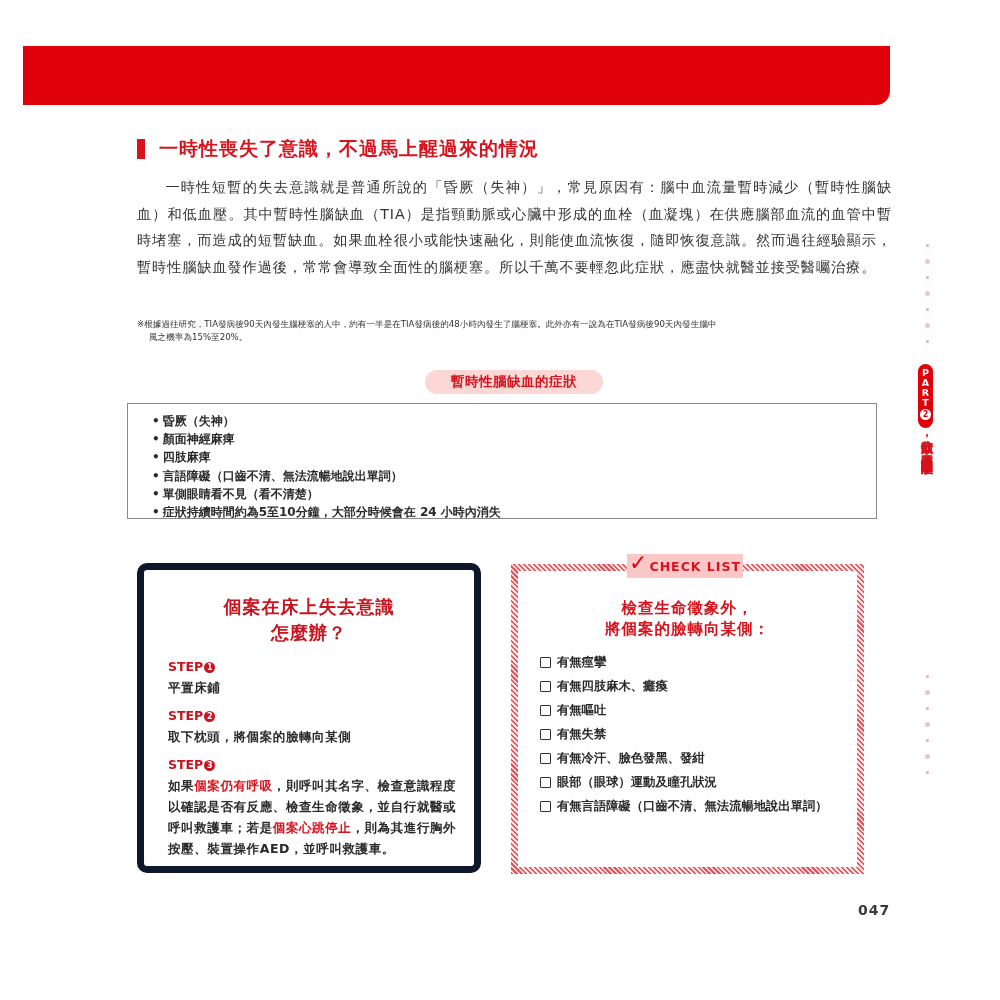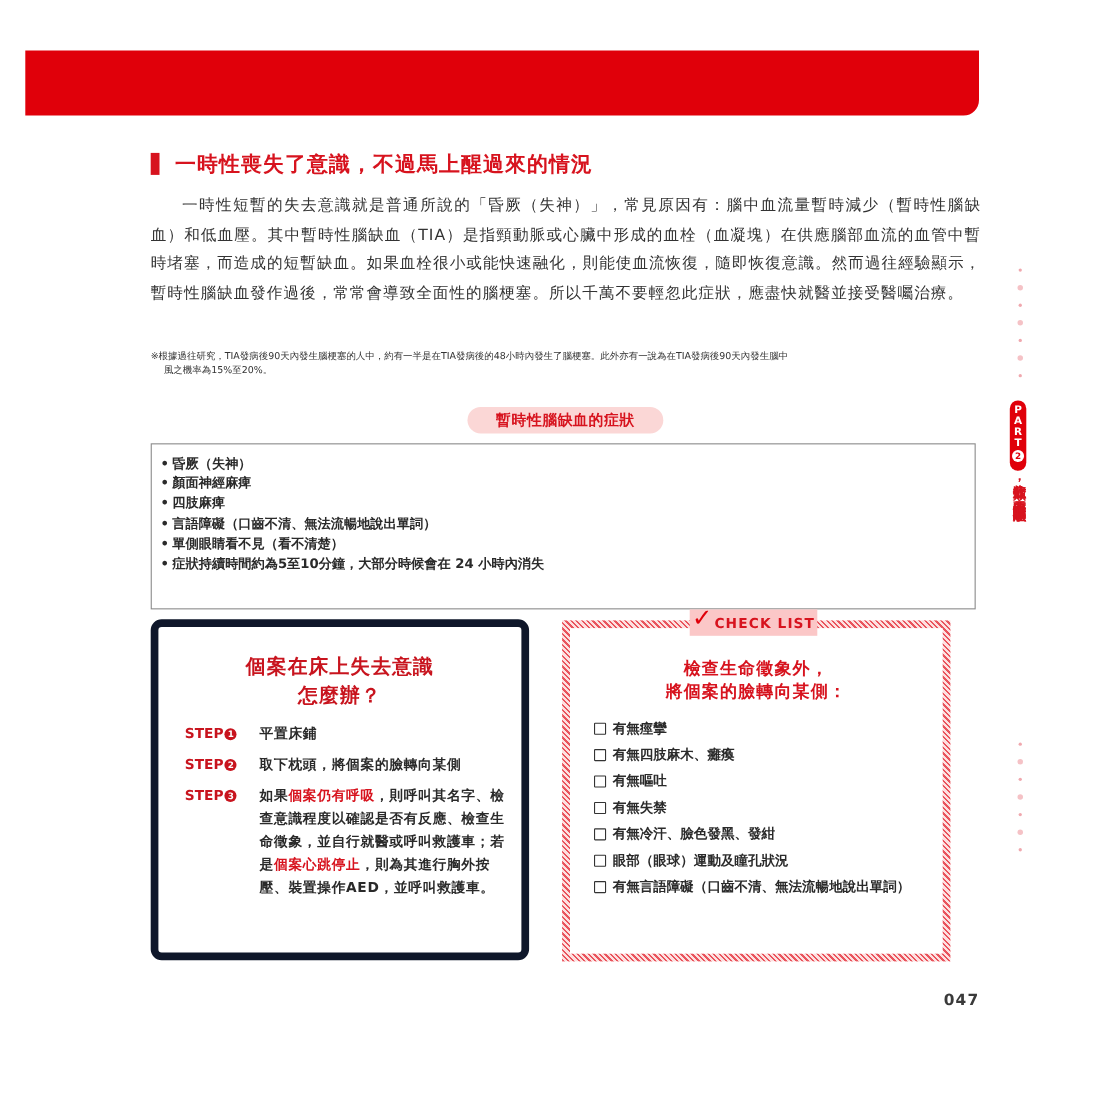--- a/index.html
+++ b/index.html
@@ -19,32 +19,32 @@
   .body-text p { margin:0; text-indent:2em; }
 
   .footnote { position:absolute; left:137px; top:318px; width:760px; font-size:8.6px;
               line-height:13px; color:#333; }
   .footnote .fn2 { padding-left:12px; }
 
   .pill { position:absolute; left:425px; top:370px; width:178px; height:24px;
           background:#fbd7d6; border-radius:12px; color:#d7131e; font-weight:bold;
           font-size:13.5px; display:flex; align-items:center; justify-content:center; letter-spacing:0.5px; }
 
-  .symptom-box { position:absolute; left:137px; top:403px; width:750px; height:151px;
-                 border:1.5px solid #8a8a8a; box-sizing:border-box; padding:8px 8px; }
+  .symptom-box { position:absolute; left:127px; top:403px; width:750px; height:116px;
+                 border:1.5px solid #8a8a8a; box-sizing:border-box; padding:8px 24px; }
   .symptom-box ul { list-style:none; margin:0; padding:0; }
   .symptom-box li { font-size:12px; line-height:18.2px; color:#2a2a2a; font-weight:bold; }
   .symptom-box li::before { content:"•"; margin-right:3px; }
 
   .step-box { position:absolute; left:137px; top:563px; width:344px; height:310px;
               border:7px solid #0f172a; border-radius:10px; box-sizing:border-box; }
   .step-title { position:absolute; left:0; right:0; top:24px; text-align:center;
                 color:#c8141e; font-size:18px; font-weight:bold; line-height:26px; letter-spacing:1px; }
   .steps { position:absolute; left:24px; top:86px; width:300px; }
-  .step { display:flex; margin-bottom:7px; }
+  .step { display:flex; margin-bottom:7px;flex-direction:column; }
   .step-label { width:68px; flex:none; color:#c8141e; font-weight:bold; font-size:12.5px; line-height:21px; }
   .step-num { display:inline-block; width:11px; height:11px; border-radius:50%; background:#c8141e;
               color:#fff; font-size:8px; line-height:11px; text-align:center; vertical-align:middle; margin-left:1px; }
   .step-text { font-size:12.5px; line-height:21px; color:#2a2a2a; font-weight:bold; letter-spacing:0.6px; }
   .hl { color:#d7131e; }
 
   .check-box { position:absolute; left:511px; top:564px; width:353px; height:310px; box-sizing:border-box;
                border:7px solid transparent;
                background:
                  linear-gradient(#fff,#fff) padding-box,

